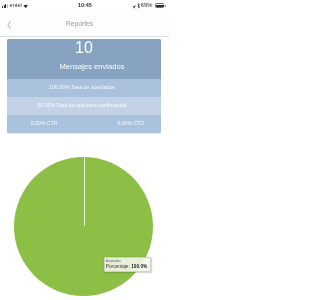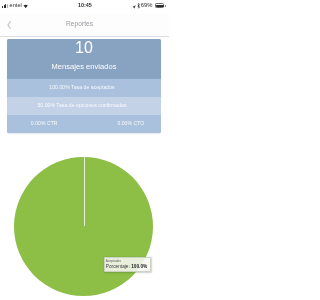--- a/index.html
+++ b/index.html
@@ -25,21 +25,21 @@
   .nav{position:absolute;left:0;top:14px;width:169px;height:22.4px;background:#fdfdfe;}
   .nav-sep{position:absolute;left:0;top:36.4px;width:169px;height:0.8px;background:#dcdfe4;}
   .navtitle{position:absolute;left:0;top:20.6px;width:159px;text-align:center;font-size:6.6px;color:#9a9a9f;letter-spacing:0.05px;line-height:1;}
   .backbtn{position:absolute;left:0.6px;top:17.6px;width:12px;height:14px;line-height:0;}
 
   
   .card{position:absolute;left:7px;top:39px;width:154px;height:94px;border-radius:1.5px;overflow:hidden;
         box-shadow:0 0.4px 1px rgba(70,90,120,.14);}
   .card-top{height:40px;background:#88a3c1;position:relative;}
      .big{position:absolute;left:0;top:1px;width:100%;text-align:center;font-size:16px;color:#ffffff;font-weight:300;letter-spacing:0.1px;line-height:1;}
-  .sub{position:absolute;left:0;top:23.8px;width:100%;text-align:center;font-size:7.5px;color:#ffffff;letter-spacing:0.05px;line-height:1;}
+  .sub{position:absolute;left:8px;top:23.8px;width:100%;text-align:center;font-size:7.5px;color:#ffffff;letter-spacing:0.05px;line-height:1;}
   .row{height:18px;display:flex;align-items:center;justify-content:center;font-size:5.1px;color:rgba(255,255,255,.92);letter-spacing:0.05px;line-height:1;}
   .r1{background:#aac1dd;padding-right:4px;}
   .r2{background:#c3d2e7;padding-right:4px;}
   .r3{background:#aac1dd;position:relative;}
   .r3 .cell{position:absolute;top:6.2px;line-height:1;white-space:nowrap;}
   .r3 .cell.ctr{left:23.8px;}
   .r3 .cell.cto{left:110.4px;}
 
   
   .pie{position:absolute;left:14.3px;top:156.8px;width:139.2px;height:139.4px;border-radius:50%;background:#8dbe45;}

